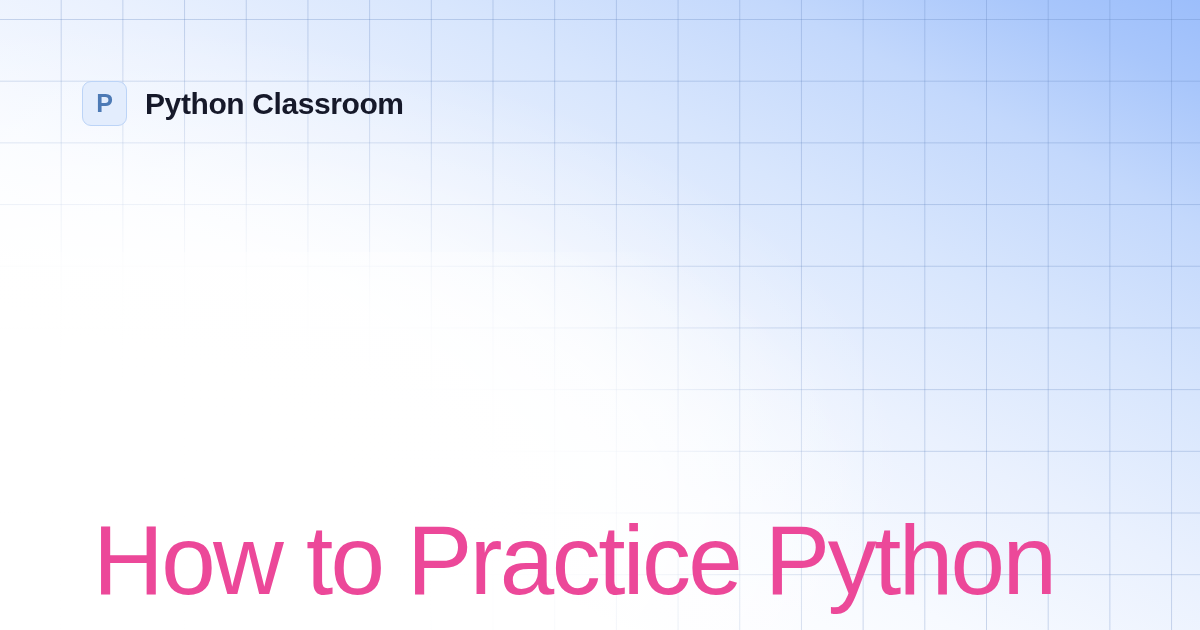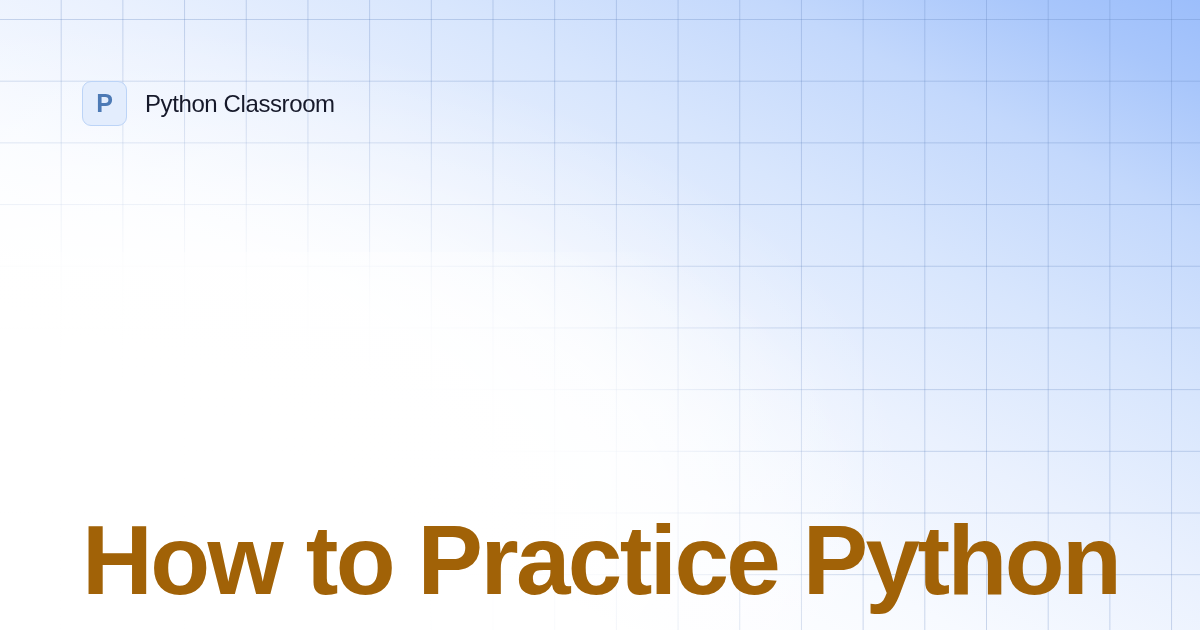--- a/index.html
+++ b/index.html
@@ -113,36 +113,36 @@
 
   .brand-badge-letter {
     font-size: 25px;
     font-weight: bold;
     color: #4d7ab5;
     line-height: 1;
     letter-spacing: 0;
   }
 
   .brand-name {
-    font-size: 24px;
-    font-weight: normal;
+    font-size: 30px;
+    font-weight: bold;
     color: #16192a;
     letter-spacing: -0.4px;
     white-space: nowrap;
     line-height: 1;
   }
 
   .headline {
     position: absolute;
-    left: 82px;
+    left: 93px;
     top: 443px;
     right: 70px;
     font-size: 98px;
-    font-weight: bold;
-    color: #a16207;
+    font-weight: normal;
+    color: #ec4899;
     letter-spacing: -2.6px;
     line-height: 1.06;
     white-space: nowrap;
   }
 </style>
 </head>
 <body>
 
 <div class="og-card">
 

